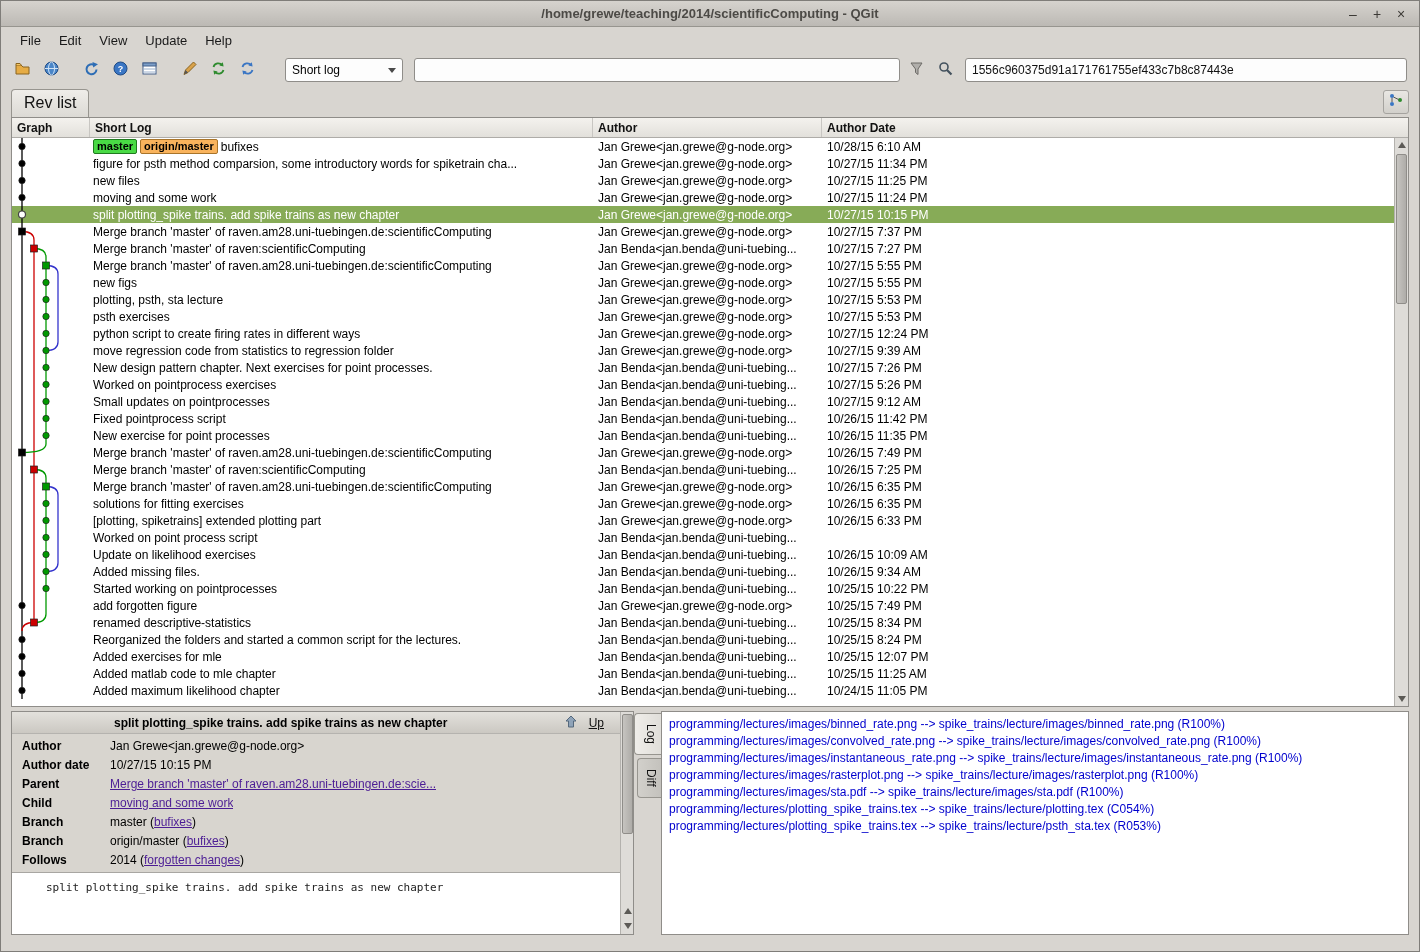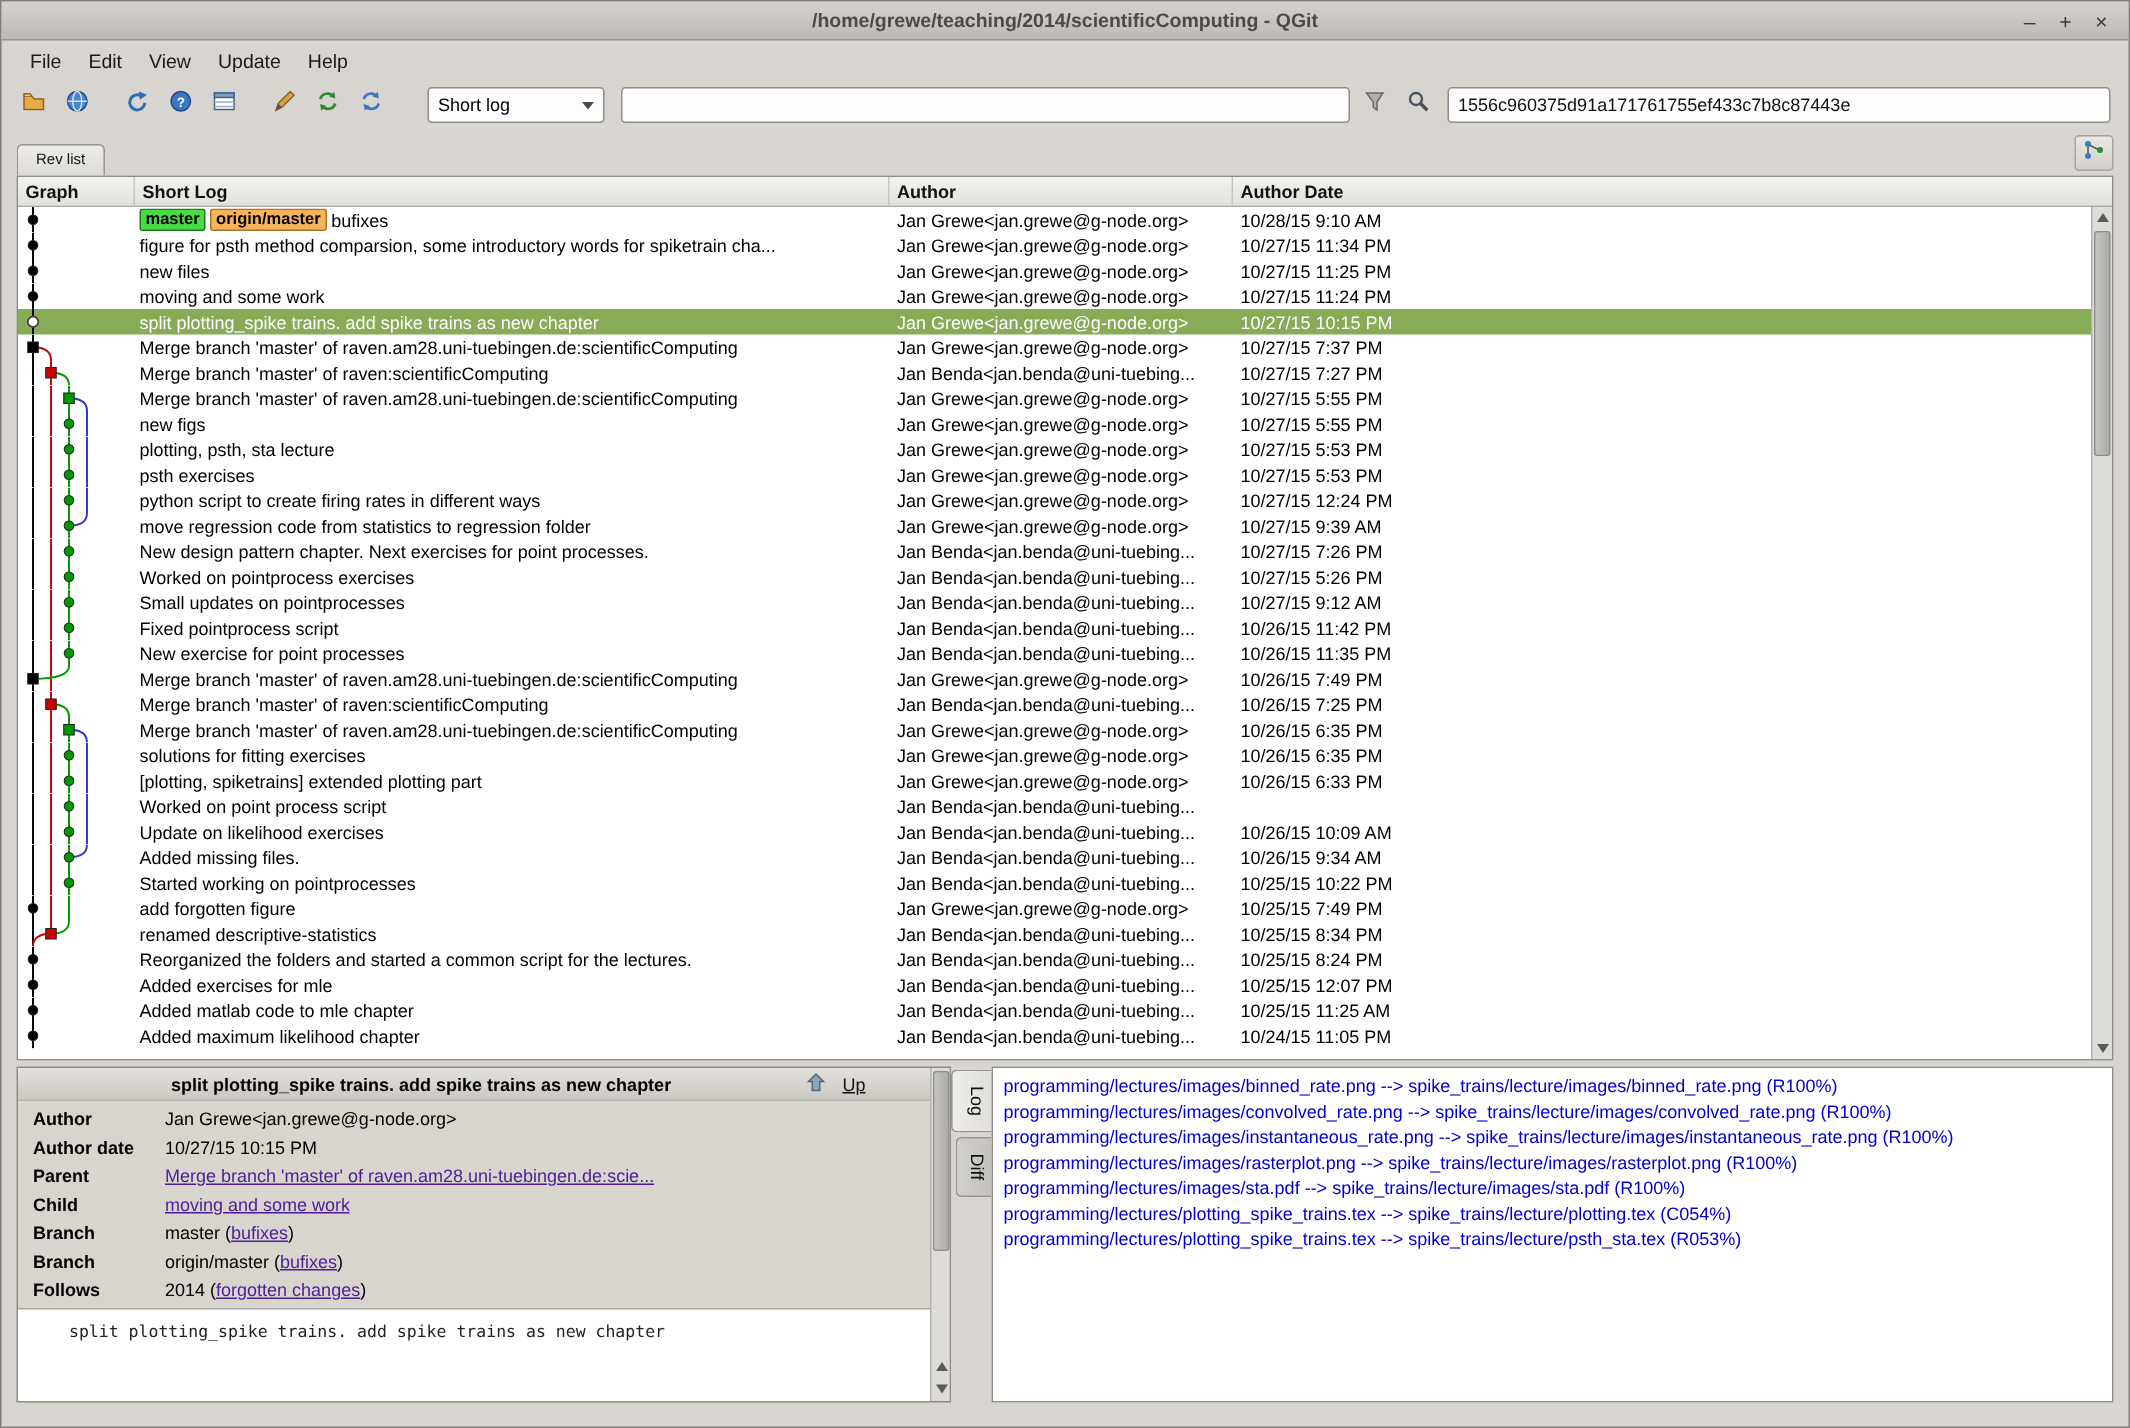--- a/index.html
+++ b/index.html
@@ -34,21 +34,21 @@
   .text-field {
     height:24px; background:#fdfdfd; border:1px solid #8f8d89; border-radius:3px;
     font-family:"Liberation Sans", sans-serif; font-size:12px; padding:0 6px; color:#111;
   }
   .filter-field { width:486px; margin-left:8px; }
   .sha-field { flex:1; margin-left:4px; margin-right:4px; }
   
   .tabbar { height:30px; display:flex; align-items:flex-end; padding:0 10px; position:relative; }
   .tab {
     background:linear-gradient(#efede9,#dcdad5); border:1px solid #97958f; border-bottom:none;
-    border-radius:4px 4px 0 0; padding:4px 12px 5px; font-size:10px; color:#111;
+    border-radius:4px 4px 0 0; padding:4px 12px 5px; font-size:16px; color:#111;
   }
   .tabbar-right { position:absolute; right:10px; bottom:3px; width:26px; height:24px;
     border:1px solid #a5a39f; border-radius:3px; background:linear-gradient(#e9e7e3,#d2d0cb);
     display:flex; align-items:center; justify-content:center; }
   
   .table-wrap {
     margin:0 10px; height:590px; border:1px solid #8f8d89; background:#fff;
     display:flex; flex-direction:column; overflow:hidden;
   }
   .thead { display:flex; height:20px; background:linear-gradient(#f4f2ee,#e2e0db); border-bottom:1px solid #aeaca8; font-size:12px; color:#111; flex:none; }
@@ -75,21 +75,21 @@
   .sb-up { top:0; } .sb-down { bottom:0; }
   .tri-up { width:0; height:0; border-left:4px solid transparent; border-right:4px solid transparent; border-bottom:6px solid #5c5a56; }
   .tri-down { width:0; height:0; border-left:4px solid transparent; border-right:4px solid transparent; border-top:6px solid #5c5a56; }
   .sb-thumb { position:absolute; left:1px; width:11px; background:linear-gradient(90deg,#c6c4c0,#aeaca8); border:1px solid #8f8d89; border-radius:2px; }
   
   .bottom { margin:4px 10px 0; height:224px; display:flex; }
   .detail-panel { width:623px; flex:none; border:1px solid #8f8d89; background:#d8d5cf; display:flex; flex-direction:column; position:relative; }
   .detail-inner { width:610px; display:flex; flex-direction:column; height:100%; }
   .detail-header { display:flex; align-items:center; background:linear-gradient(#e3e1dc,#cbc8c2); border-bottom:1px solid #b5b3af; padding:2px 6px; font-size:12px; height:22px; flex:none; }
   .detail-title { font-weight:bold; margin-left:96px; flex:1; white-space:nowrap; overflow:hidden; }
-  .up-btn { display:flex; align-items:center; gap:11px; margin-right:39px; }
+  .up-btn { display:flex; align-items:center; gap:11px; margin-right:12px; }
   .up-btn .lbl { text-decoration:underline; color:#111; }
   .detail-fields { padding:3px 0 2px 10px; flex:none; }
   .drow { display:flex; font-size:12px; line-height:19px; }
   .dlabel { width:88px; font-weight:bold; flex:none; }
   .dvalue { white-space:nowrap; overflow:hidden; }
   a.dlink { color:#4c1d95; text-decoration:underline; }
   .message-box { flex:1; background:#fff; border-top:1px solid #a8a6a2; font-family:"DejaVu Sans Mono", monospace; font-size:11px; padding:8px 0 0 34px; white-space:pre; color:#222; }
   .detail-scroll { position:absolute; right:0; top:0; bottom:0; width:13px; background:#dedcd8; border-left:1px solid #b3b1ad; }
   .detail-scroll .sb-thumb { top:2px; height:120px; }
   .detail-scroll .st1 { bottom:16px; } .detail-scroll .st2 { bottom:1px; }
@@ -235,21 +235,21 @@
             <div class="cell graph"><svg width="78" height="17">
                 <line x1="10" y1="0" x2="10" y2="17" stroke="#000000" stroke-width="1.3"></line>
                 <circle cx="10" cy="8.5" r="3.2" fill="#000000" stroke="#222" stroke-width="0.7"></circle>
               </svg></div>
             <div class="cell log">
               <span class="badge head">master</span>
               <span class="badge remote">origin/master</span>
               <span class="logtext">bufixes</span>
             </div>
             <div class="cell author">Jan Grewe&lt;jan.grewe@g-node.org&gt;</div>
-            <div class="cell date">10/28/15 9:10 AM</div>
+            <div class="cell date">10/28/15 6:10 AM</div>
           </div>
           <div class="row">
             <div class="cell graph"><svg width="78" height="17">
                 <line x1="10" y1="0" x2="10" y2="17" stroke="#000000" stroke-width="1.3"></line>
                 <circle cx="10" cy="8.5" r="3.2" fill="#000000" stroke="#222" stroke-width="0.7"></circle>
               </svg></div>
             <div class="cell log">
               <span class="logtext">figure for psth method comparsion, some introductory words for spiketrain cha...</span>
             </div>
             <div class="cell author">Jan Grewe&lt;jan.grewe@g-node.org&gt;</div>

